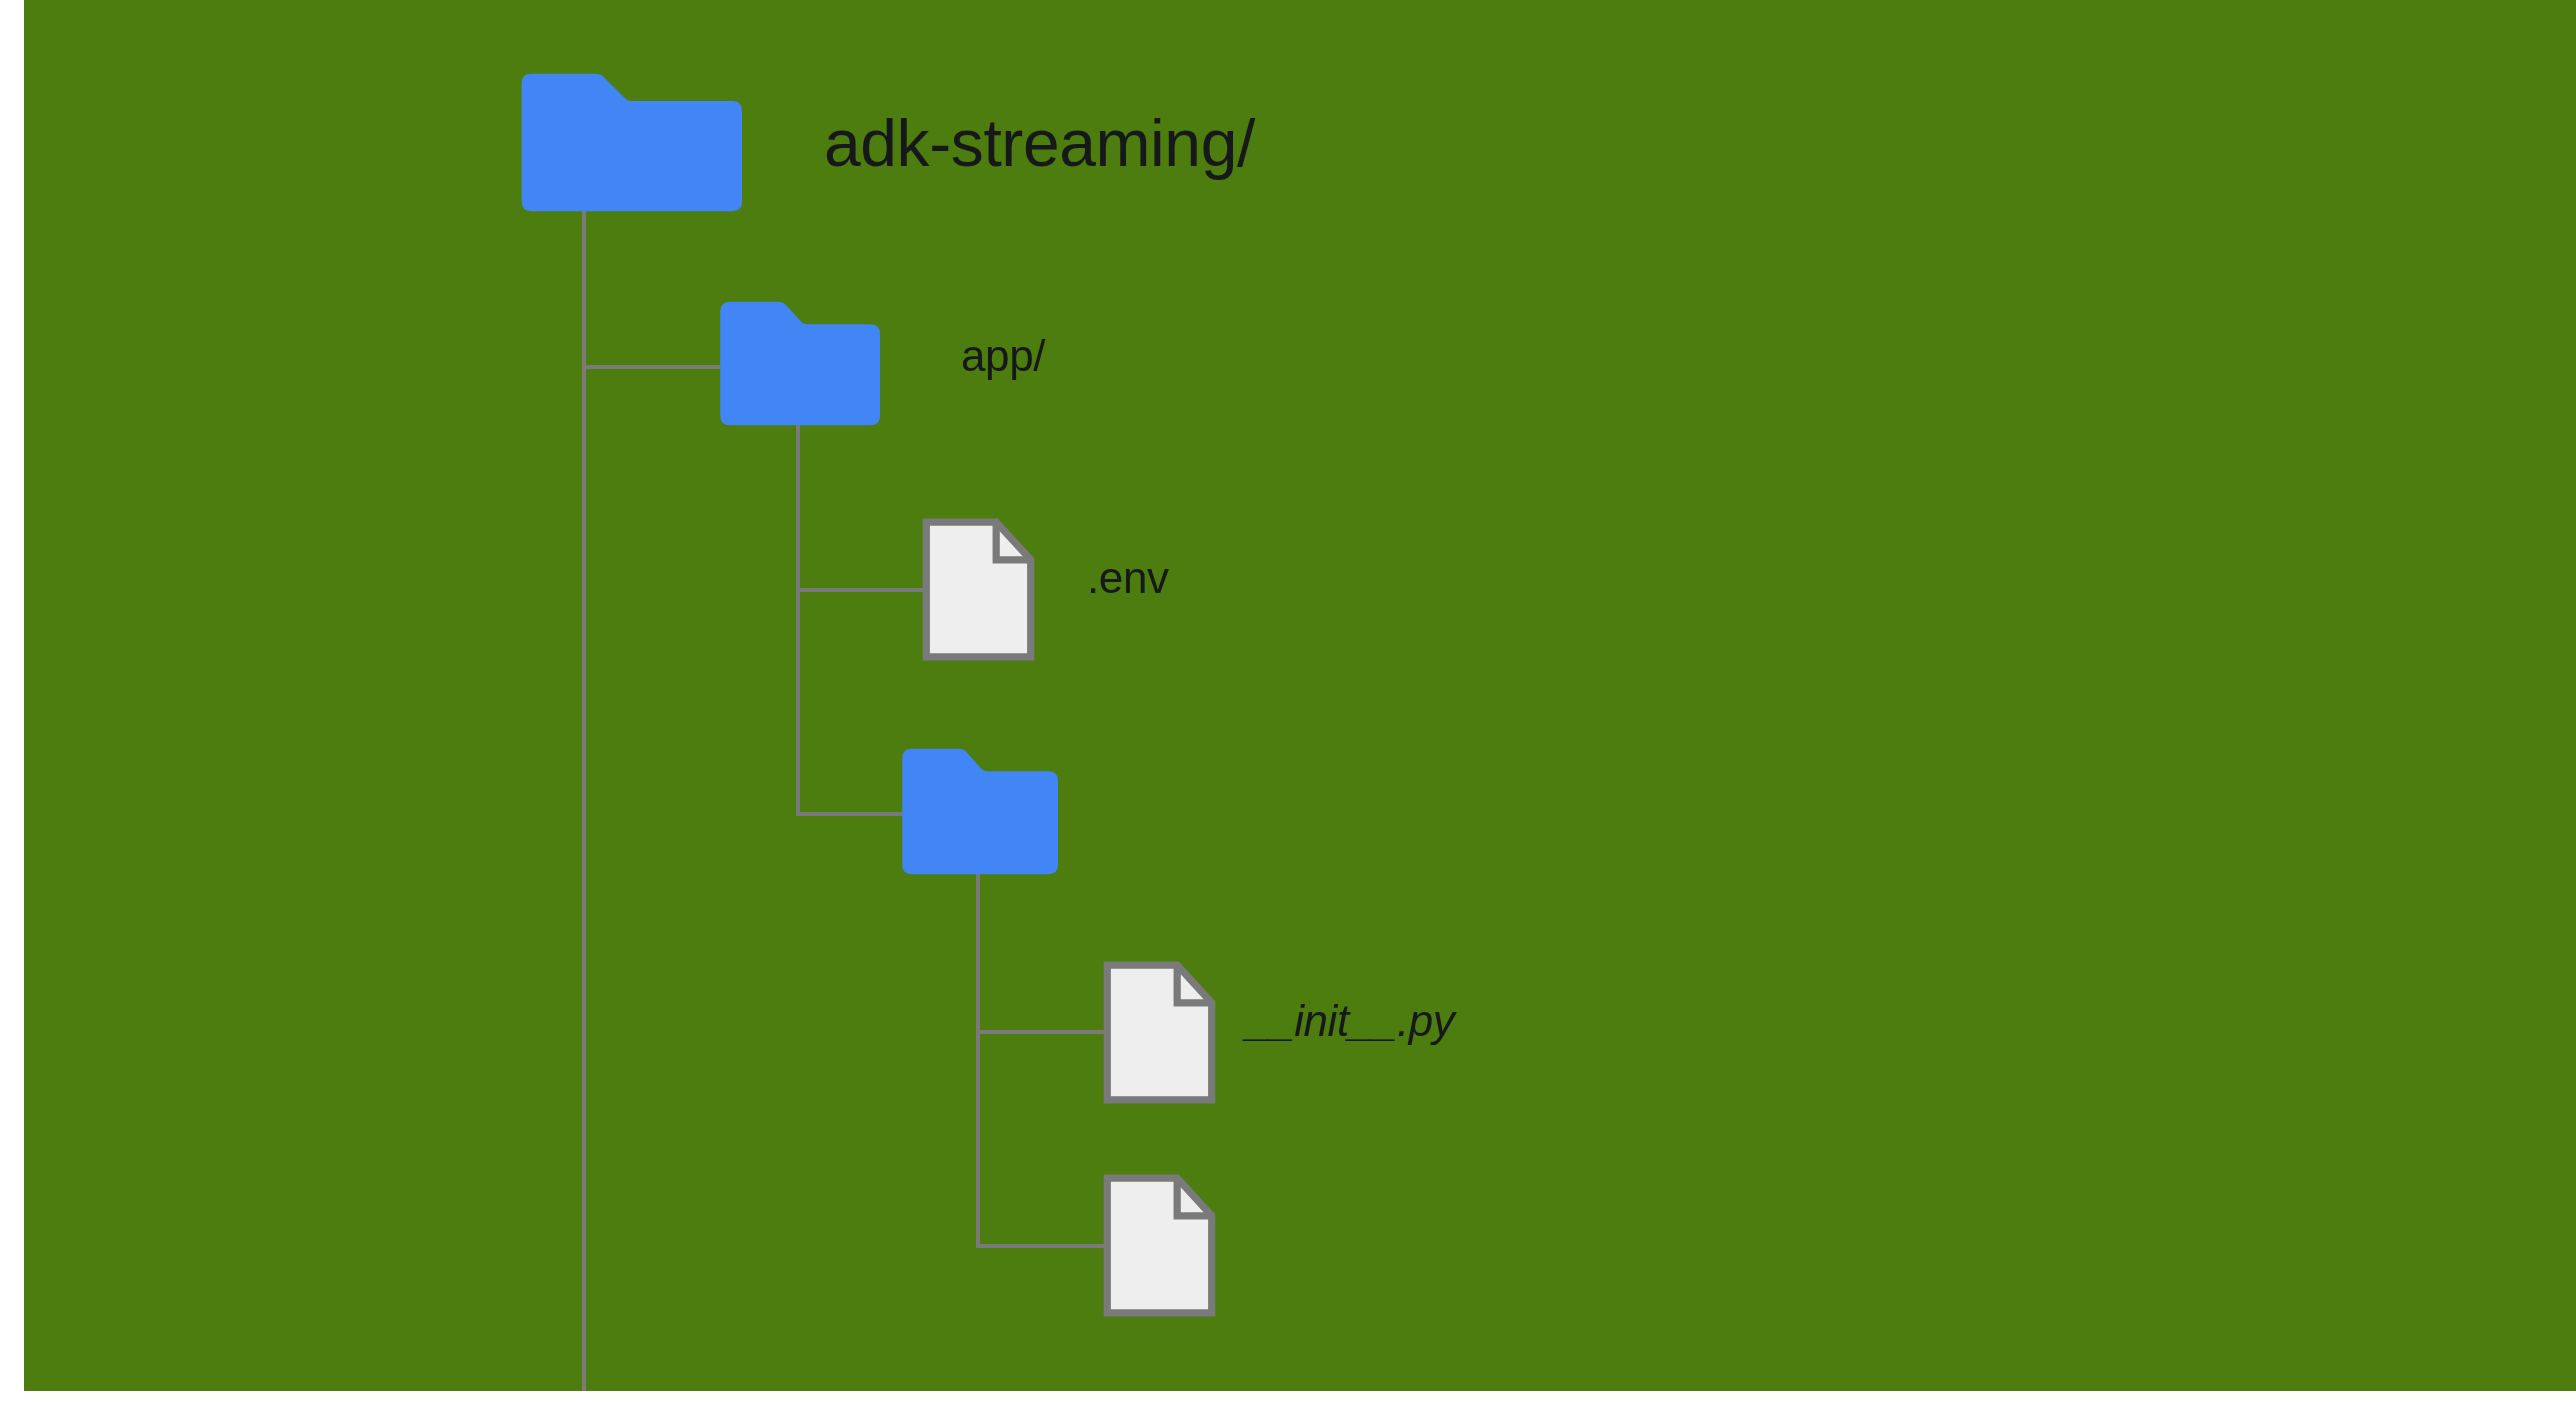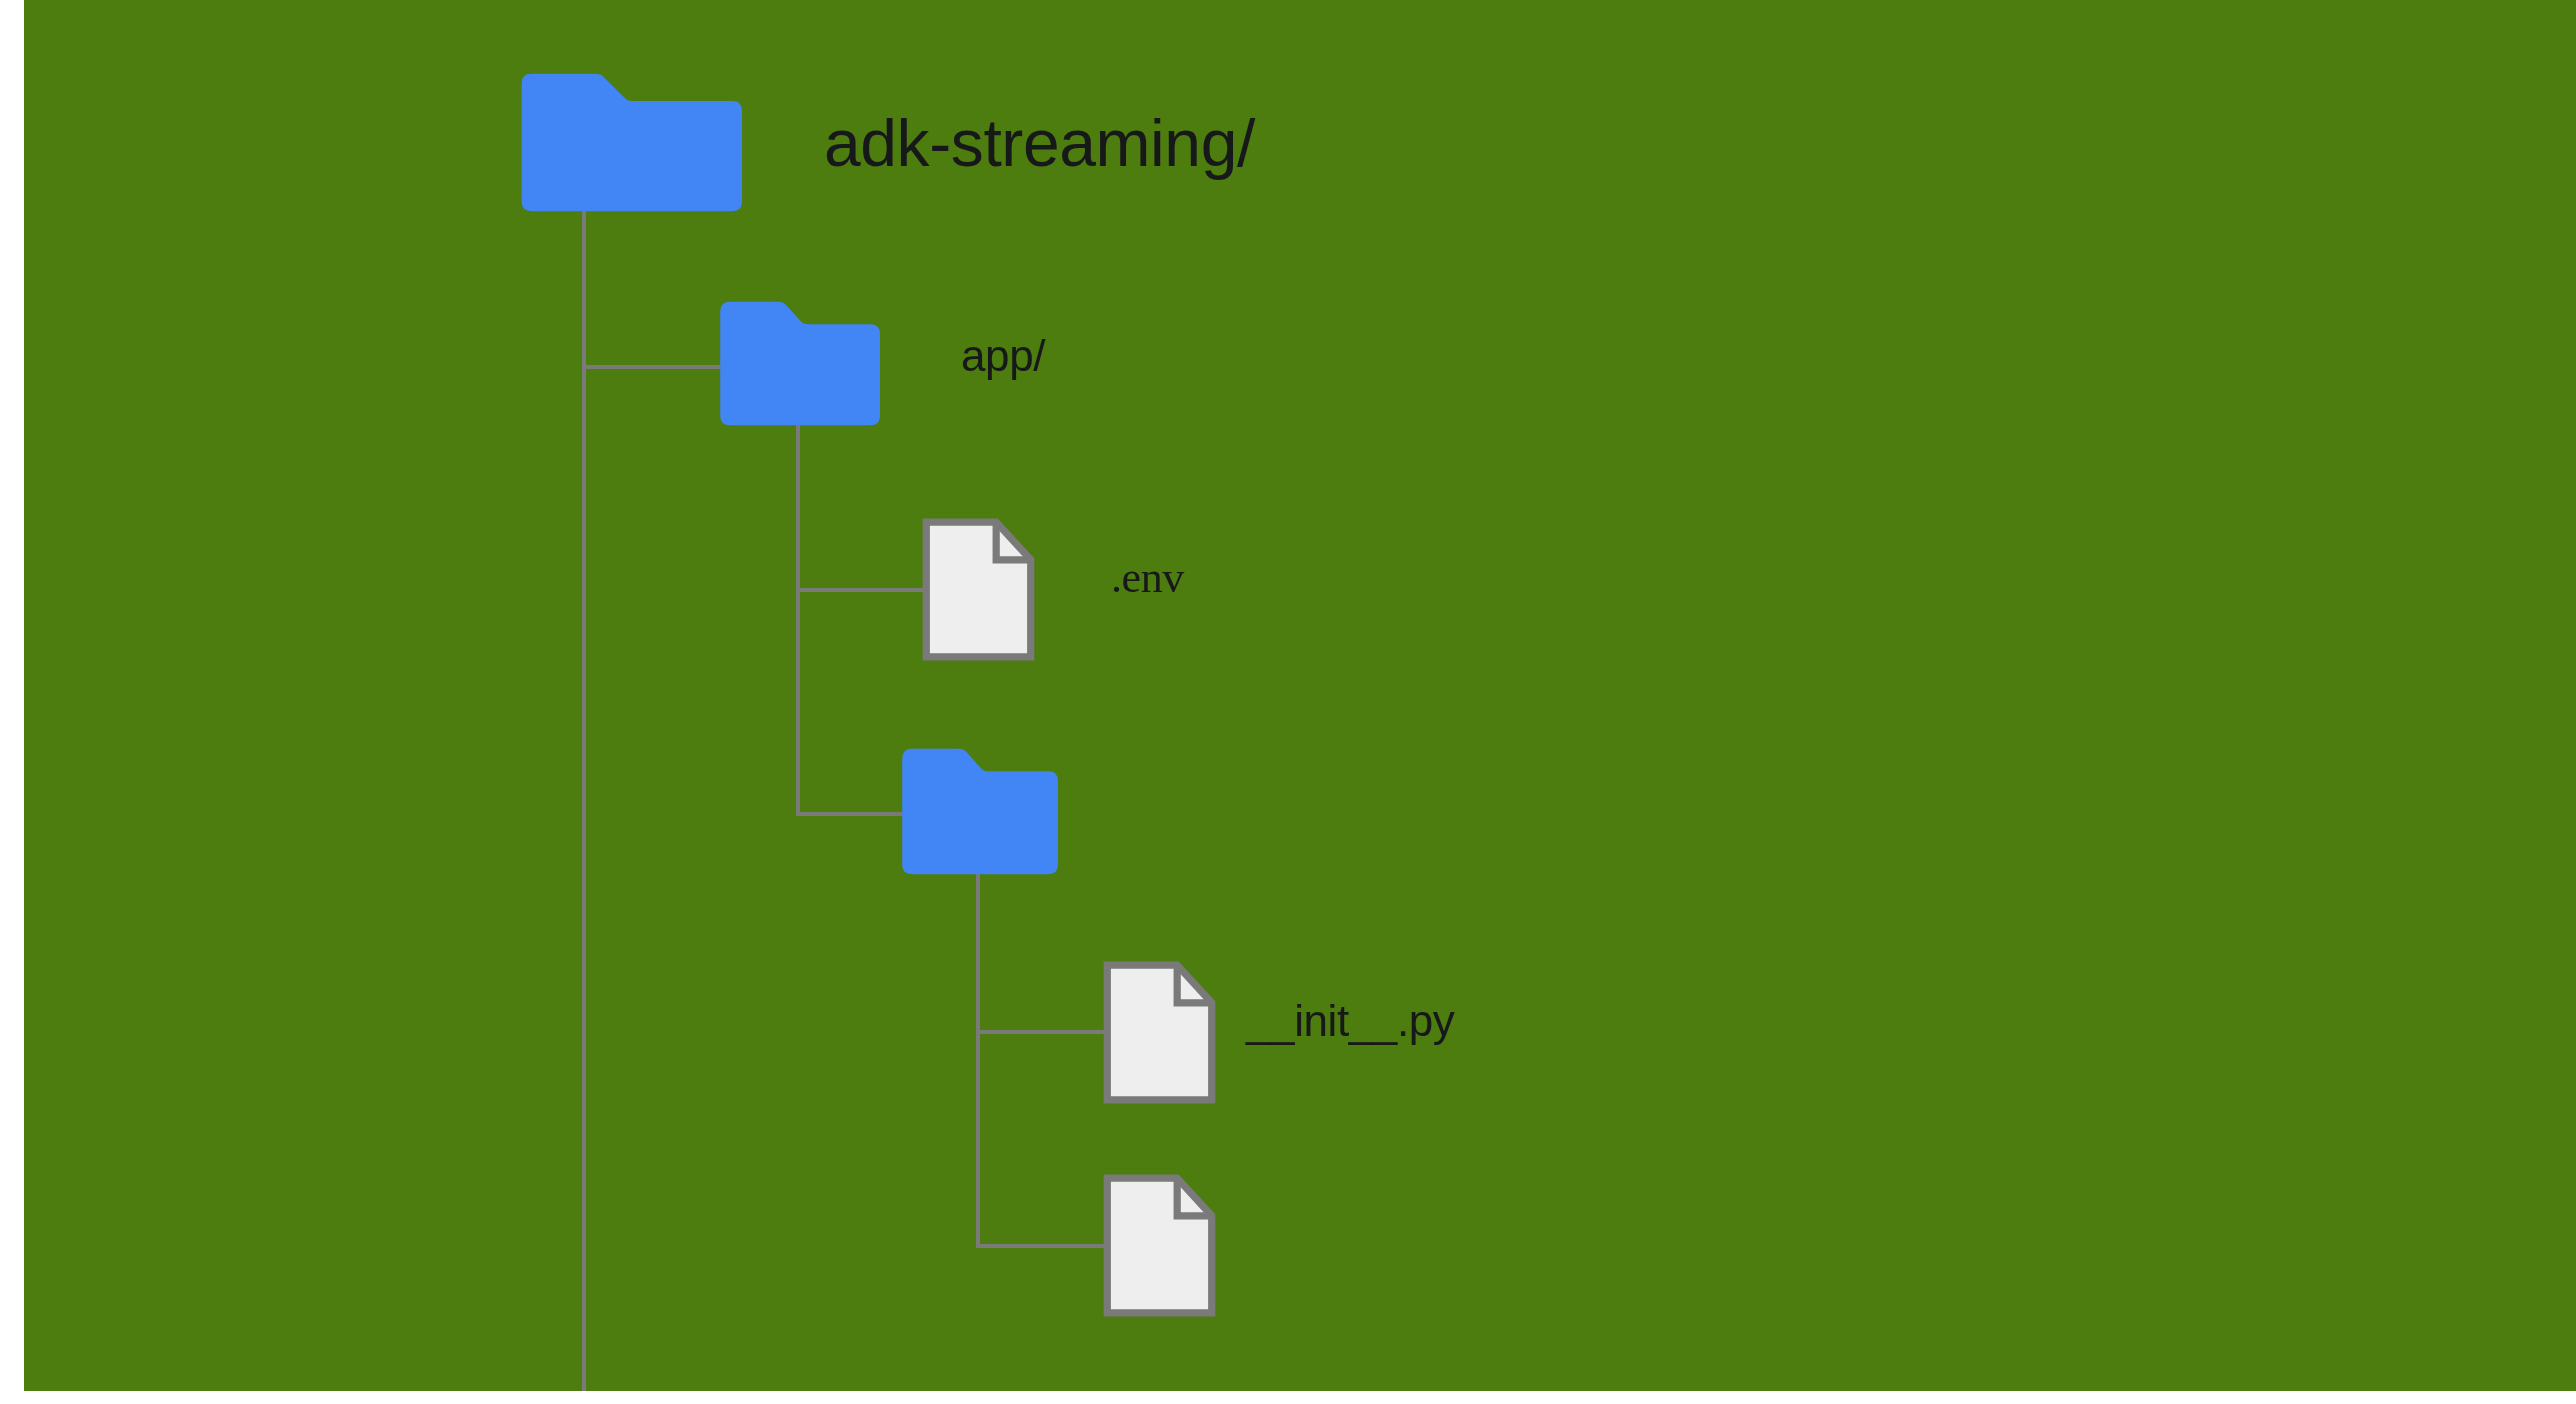--- a/index.html
+++ b/index.html
@@ -89,35 +89,35 @@
     </svg>
   </div>
   <div class="label label-md" style="left:937px; top:334px;">app/</div>
 
   <div class="file" style="left:898px; top:518px; width:113px; height:143px;">
     <svg viewBox="0 0 140 178" xmlns="http://www.w3.org/2000/svg">
       <path d="M5 5 L92 5 L135 52 L135 173 L5 173 Z" fill="#eeeeee" stroke="#7a7a7a" stroke-width="9" stroke-linejoin="miter"></path>
       <path d="M92 5 L92 52 L135 52" fill="none" stroke="#7a7a7a" stroke-width="9" stroke-linejoin="miter"></path>
     </svg>
   </div>
-  <div class="label label-md" style="left:1087px; top:556px;font-family:Liberation Serif, serif;">.env</div>
+  <div class="label label-md" style="left:1063px; top:556px;">.env</div>
 
   <div class="folder" style="left:875px; top:747px; width:159px; height:129px;">
     <svg viewBox="0 0 198 160" xmlns="http://www.w3.org/2000/svg">
       <path d="M4 14 Q4 2 16 2 L74 2 Q80 2 84 6 L102 26 Q106 30 112 30 L186 30 Q198 30 198 42 L198 146 Q198 158 186 158 L16 158 Q4 158 4 146 Z" fill="#4285f4"></path>
     </svg>
   </div>
 
   <div class="file" style="left:1079px; top:961px; width:113px; height:143px;">
     <svg viewBox="0 0 140 178" xmlns="http://www.w3.org/2000/svg">
       <path d="M5 5 L92 5 L135 52 L135 173 L5 173 Z" fill="#eeeeee" stroke="#7a7a7a" stroke-width="9" stroke-linejoin="miter"></path>
       <path d="M92 5 L92 52 L135 52" fill="none" stroke="#7a7a7a" stroke-width="9" stroke-linejoin="miter"></path>
     </svg>
   </div>
-  <div class="label label-md" style="left:1222px; top:999px;">__init__.py</div>
+  <div class="label label-md" style="left:1222px; top:999px;font-style:italic;">__init__.py</div>
 
   <div class="file" style="left:1079px; top:1174px; width:113px; height:143px;">
     <svg viewBox="0 0 140 178" xmlns="http://www.w3.org/2000/svg">
       <path d="M5 5 L92 5 L135 52 L135 173 L5 173 Z" fill="#eeeeee" stroke="#7a7a7a" stroke-width="9" stroke-linejoin="miter"></path>
       <path d="M92 5 L92 52 L135 52" fill="none" stroke="#7a7a7a" stroke-width="9" stroke-linejoin="miter"></path>
     </svg>
   </div>
 
 </div>
 

